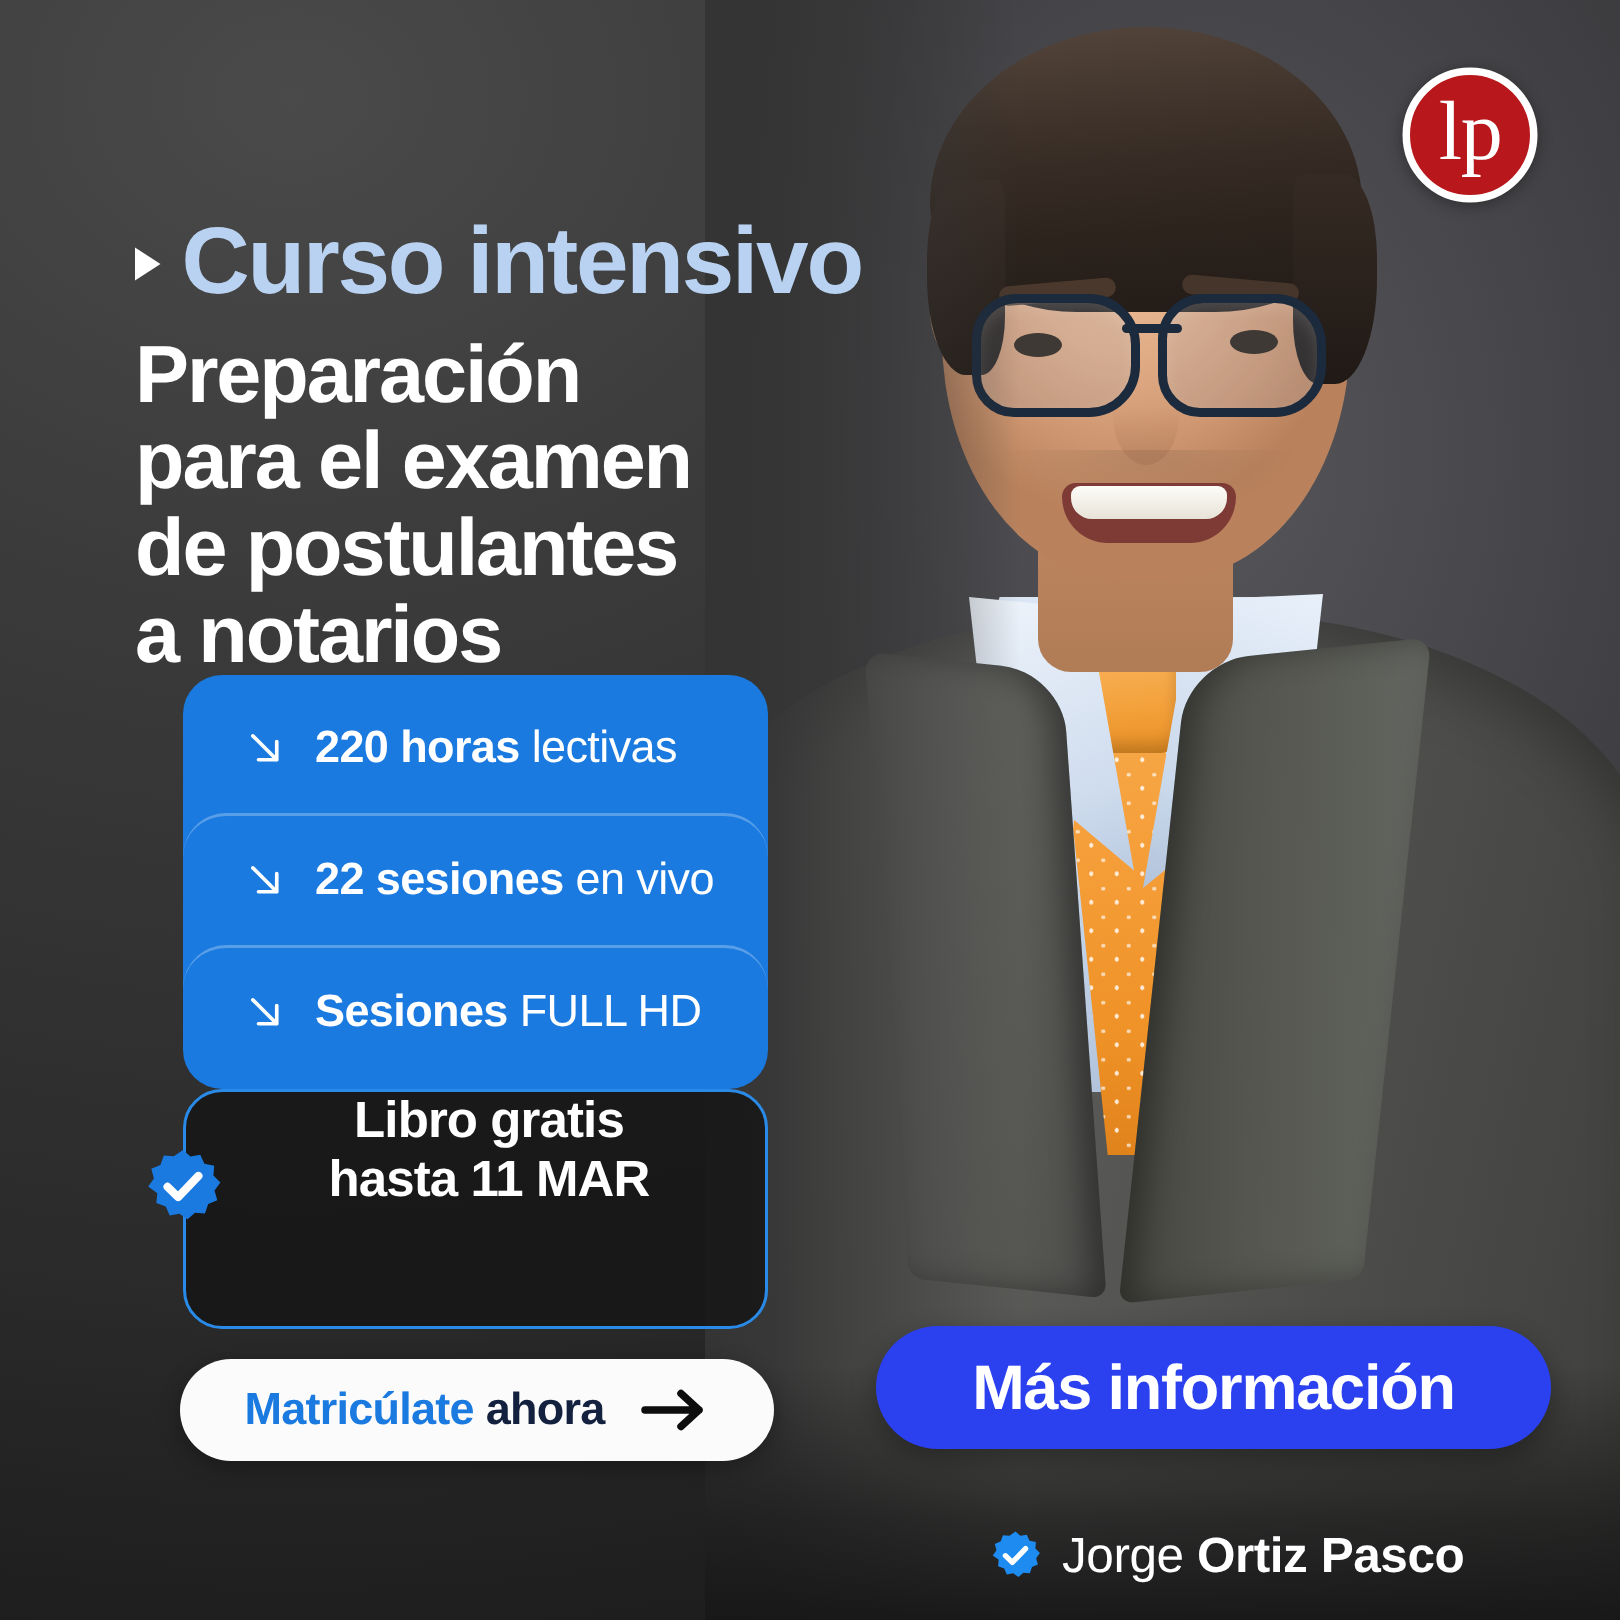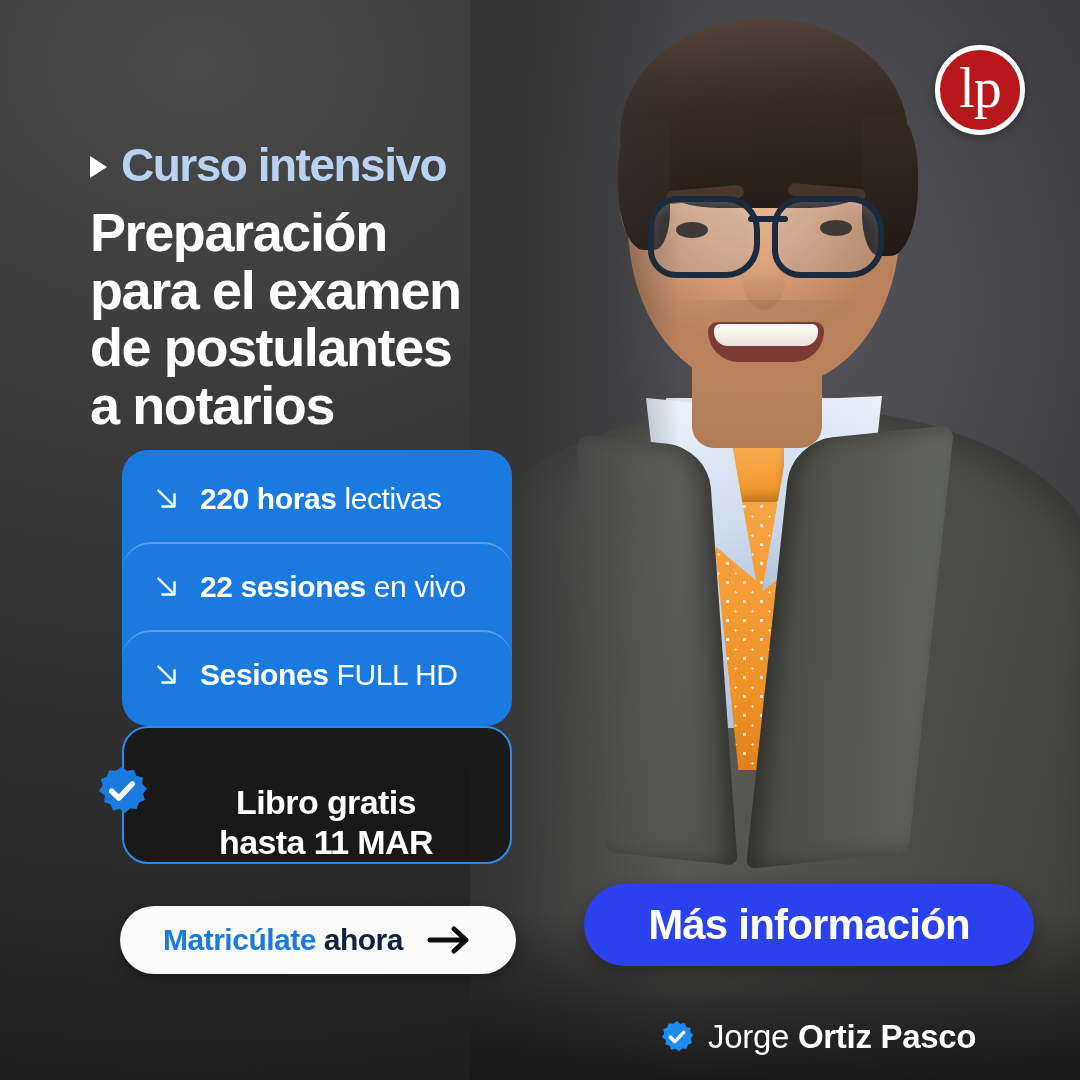--- a/index.html
+++ b/index.html
@@ -214,21 +214,21 @@
   .eyebrow-row { display: flex; align-items: center; gap: 14px; }
   .tri {
     width: 0; height: 0;
     border-left: 17px solid #ffffff;
     border-top: 11px solid transparent;
     border-bottom: 11px solid transparent;
     flex: 0 0 auto;
     margin-top: 2px;
   }
   .eyebrow {
-    font-size: 46px;
+    font-size: 63px;
     font-weight: 800;
     color: #b9d2f2;
     letter-spacing: -1.5px;
     line-height: 1.04;
   }
   .title {
     margin-top: 14px;
     font-size: 54px;
     font-weight: 800;
     color: #ffffff;
@@ -244,42 +244,42 @@
     background: #1a7ae0;
     border-radius: 26px;
     padding: 6px 0 8px 0;
     box-sizing: border-box;
     z-index: 4;
   }
   .feature-row {
     display: flex;
     align-items: center;
     gap: 18px;
-    padding: 26px 22px 26px 30px;
+    padding: 26px 22px 26px 40px;
   }
   .feature-row + .feature-row { border-top: 2px solid rgba(255,255,255,.28); border-radius: 29px; }
   .arrow-dr { flex: 0 0 auto; width: 30px; height: 30px; }
   .feature-text {
     font-size: 30px;
     color: #ffffff;
     letter-spacing: -.4px;
     white-space: nowrap;
   }
   .feature-text b { font-weight: 800; }
 
   
   .freebox {
     position: absolute;
     left: 122px; top: 726px;
-    width: 390px; height: 138px;
+    width: 390px; height: 160px;
     box-sizing: border-box;
     border: 2.5px solid #2a8ae8;
     border-radius: 26px;
     background: rgba(20,20,20,.80);
-    display: flex; align-items: flex-end; justify-content: center;
+    display: flex; align-items: flex-start; justify-content: center;
     z-index: 3;
   }
   .freebox-text {
     font-size: 34px;
     font-weight: 800;
     color: #ffffff;
     text-align: center;
     line-height: 1.16;
     letter-spacing: -.6px;
     padding-left: 18px;

